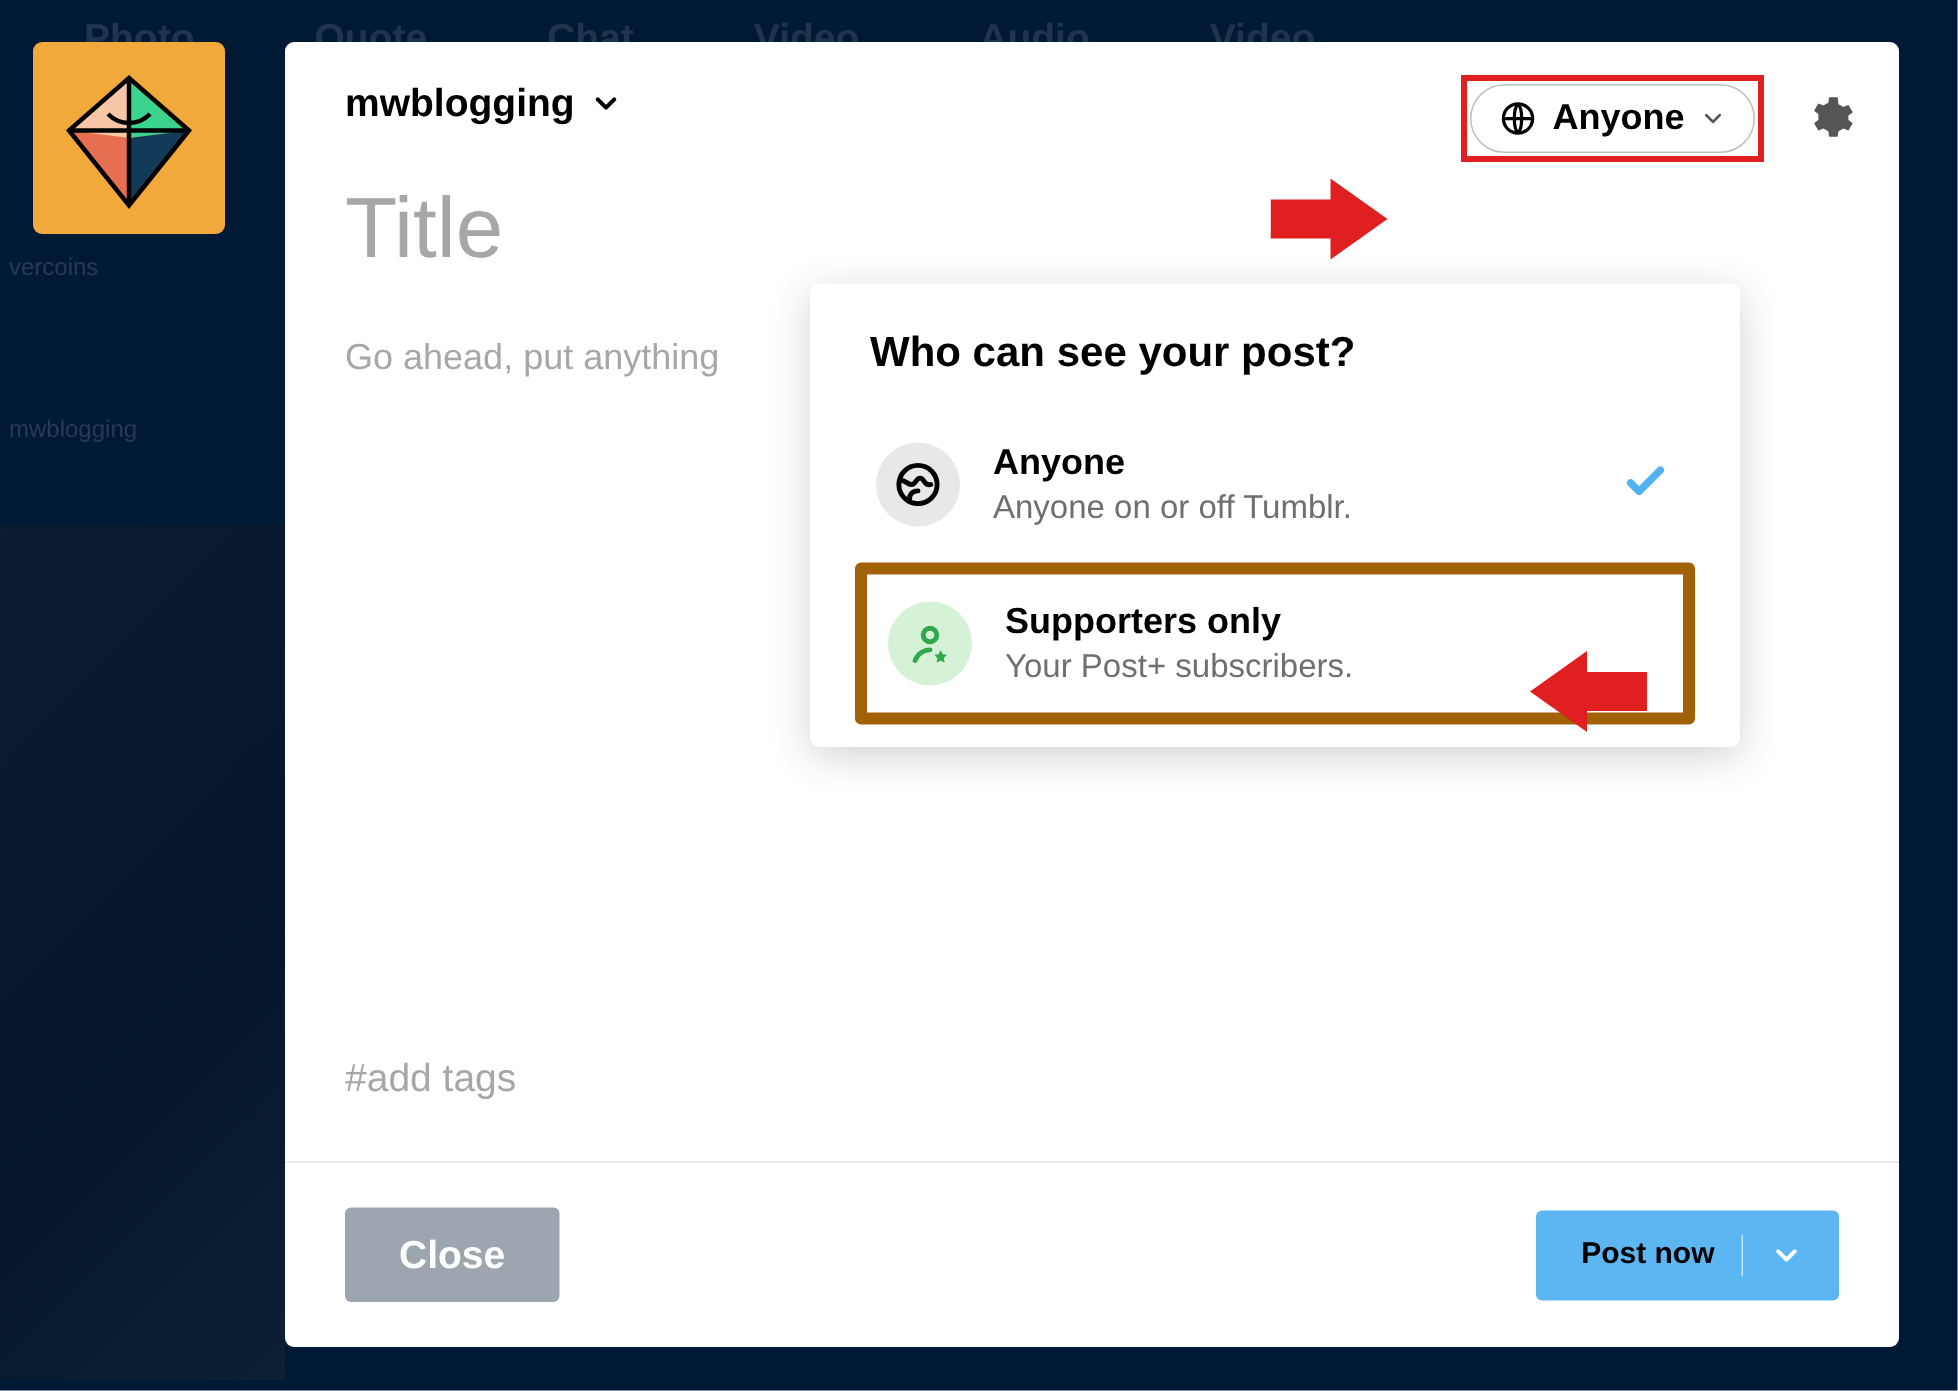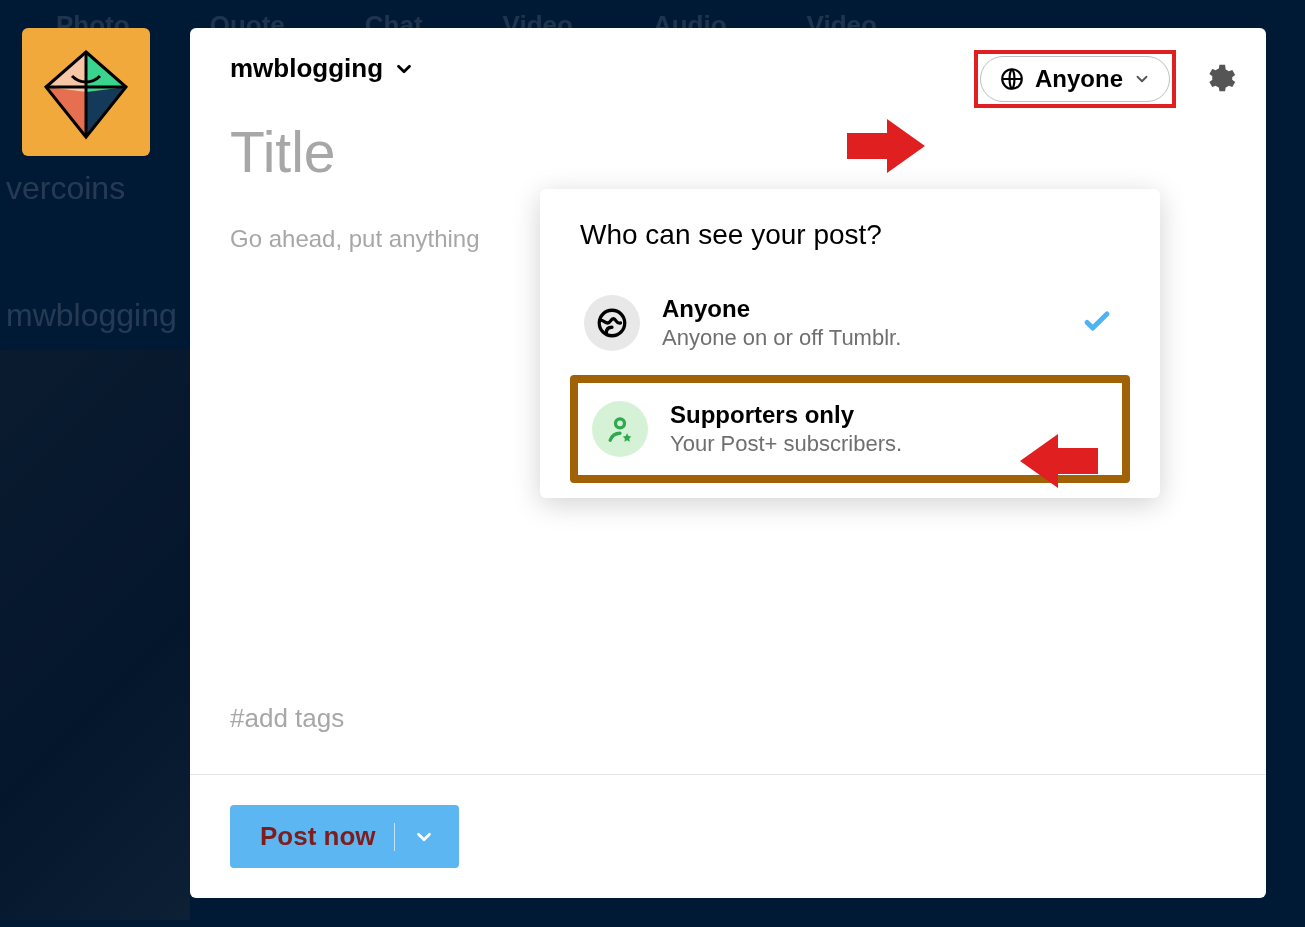--- a/index.html
+++ b/index.html
@@ -23,21 +23,21 @@
     padding-left: 56px;
     font-size: 26px;
     font-weight: 600;
     color: rgba(255,255,255,0.12);
     pointer-events: none;
   }
   .bg-side {
     position: absolute;
     left: 0;
     top: 170px;
-    font-size: 32px;
+    font-size: 16px;
     color: rgba(255,255,255,0.15);
     padding-left: 6px;
   }
   .bg-side div { margin-bottom: 90px; white-space: nowrap; }
 
   .bg-image {
     position: absolute;
     left: 0;
     top: 350px;
     width: 190px;
@@ -167,22 +167,22 @@
     color: #fff;
     font-size: 26px;
     font-weight: 700;
     border: none;
     border-radius: 4px;
     padding: 16px 36px;
     cursor: pointer;
   }
   .post-btn {
     background: #5bb6f2;
-    color: #7f1d1d;
-    font-size: 26px;
+    color: #000000;
+    font-size: 20px;
     font-weight: 700;
     border: none;
     border-radius: 4px;
     padding: 16px 24px 16px 30px;
     cursor: pointer;
     display: flex;
     align-items: center;
     gap: 18px;
   }
   .post-btn .divider { width: 1px; height: 28px; background: rgba(255,255,255,0.6); }
@@ -193,21 +193,21 @@
     left: 350px;
     top: 95px;
     width: 620px;
     background: #fff;
     border-radius: 6px;
     box-shadow: 0 6px 28px rgba(0,0,0,0.18);
     padding: 30px 30px 15px 30px;
   }
   .popover h3 {
     font-size: 28px;
-    font-weight: 400;
+    font-weight: 700;
     color: #000;
     margin-bottom: 26px;
     margin-left: 10px;
   }
   .option {
     display: flex;
     align-items: center;
     gap: 22px;
     padding: 18px 14px;
     cursor: pointer;
@@ -355,20 +355,21 @@
     <div class="arrow arrow-left">
       <svg viewBox="0 0 78 54">
           <polygon points="78,14 38,14 38,0 0,27 38,54 38,40 78,40"></polygon>
         </svg>
     </div>
   </div>
 
   <input class="tags-input" placeholder="#add tags" style="">
 
   <div class="modal-footer">
+    <button class="close-btn">Close</button>
     <button class="post-btn">
       <span>Post now</span>
       <span class="divider"></span>
       <svg width="22" height="22" viewBox="0 0 24 24">
         <path d="M6 9l6 6 6-6" stroke="#fff" stroke-width="3" fill="none" stroke-linecap="round" stroke-linejoin="round"></path>
       </svg>
     </button>
   </div>
 
 </div>

